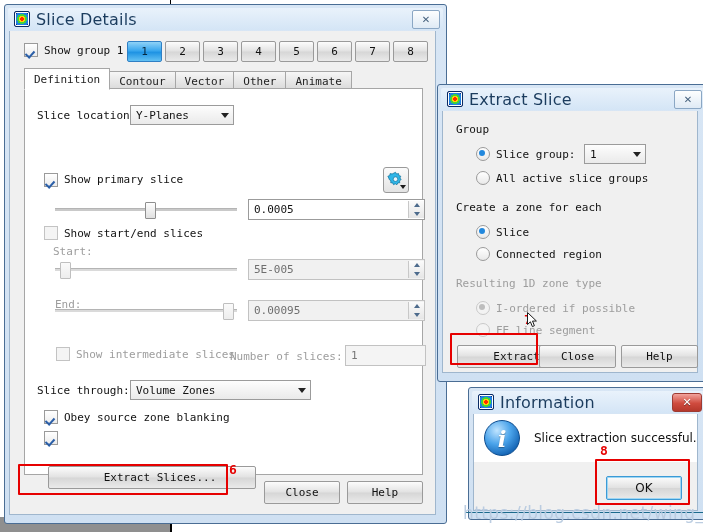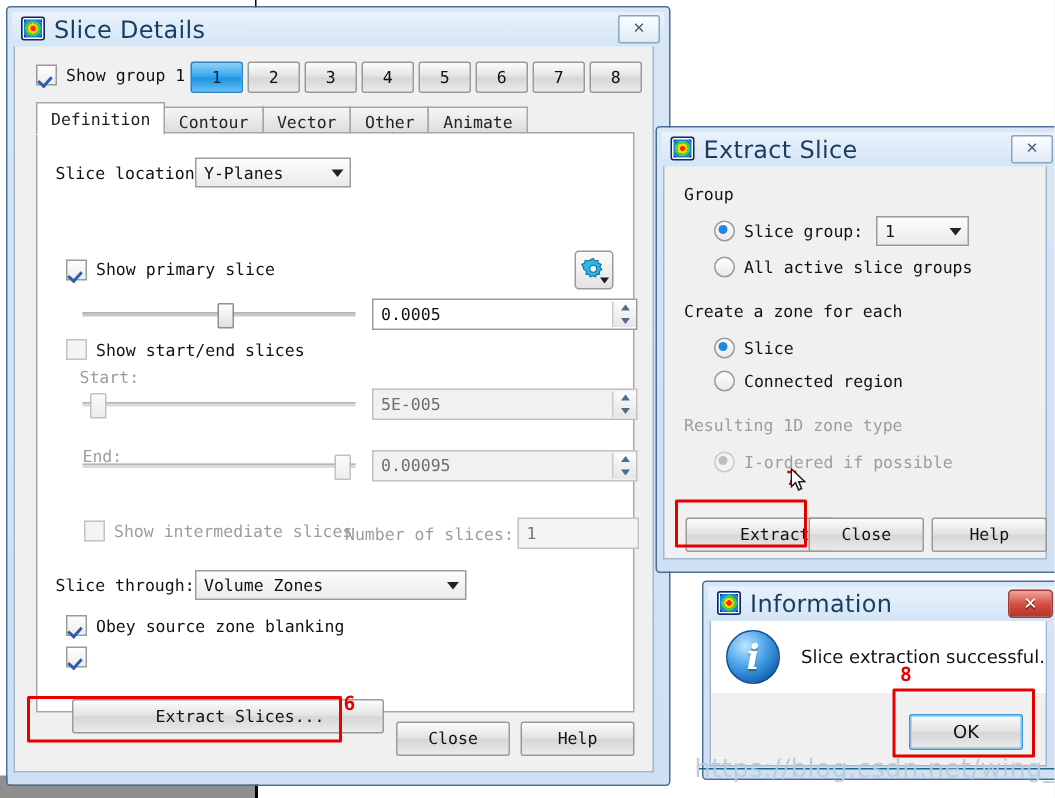--- a/index.html
+++ b/index.html
@@ -298,20 +298,24 @@
       <span class="radio"></span>
       <span class="lbl" style="margin-left:6px;">Connected region</span>
     </div>
 
     <span class="grp lbl dis" style="position:absolute;left:13px;top:166px;">Resulting 1D zone type</span>
 
     <div style="position:absolute;left:33px;top:190px;display:flex;align-items:center;">
       <span class="radio dis on"></span>
       <span class="lbl dis" style="margin-left:6px;">I-ordered if possible</span>
     </div>
+    <div style="position:absolute;left:33px;top:212px;display:flex;align-items:center;">
+      <span class="radio dis"></span>
+      <span class="lbl dis" style="margin-left:6px;">FE line segment</span>
+    </div>
 
     <div class="pushbtn" style="position:absolute;left:14px;top:234px;width:75px;height:21px;padding-left:21px;">Extract</div>
     <div class="pushbtn" style="position:absolute;left:96px;top:234px;width:75px;height:21px;">Close</div>
     <div class="pushbtn" style="position:absolute;left:178px;top:234px;width:75px;height:21px;">Help</div>
   </div>
 </div>
 
 <div class="redbox" style="left:450px;top:333px;width:84px;height:28px;"></div>
 <div class="rednum" style="left:524px;top:312px;">7</div>
 

